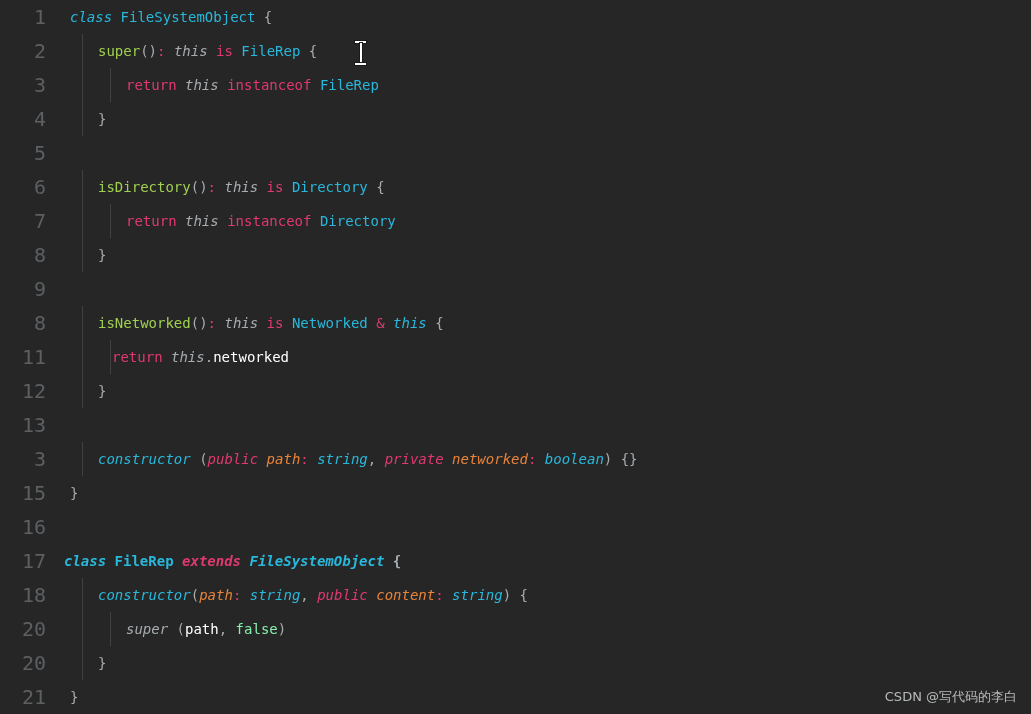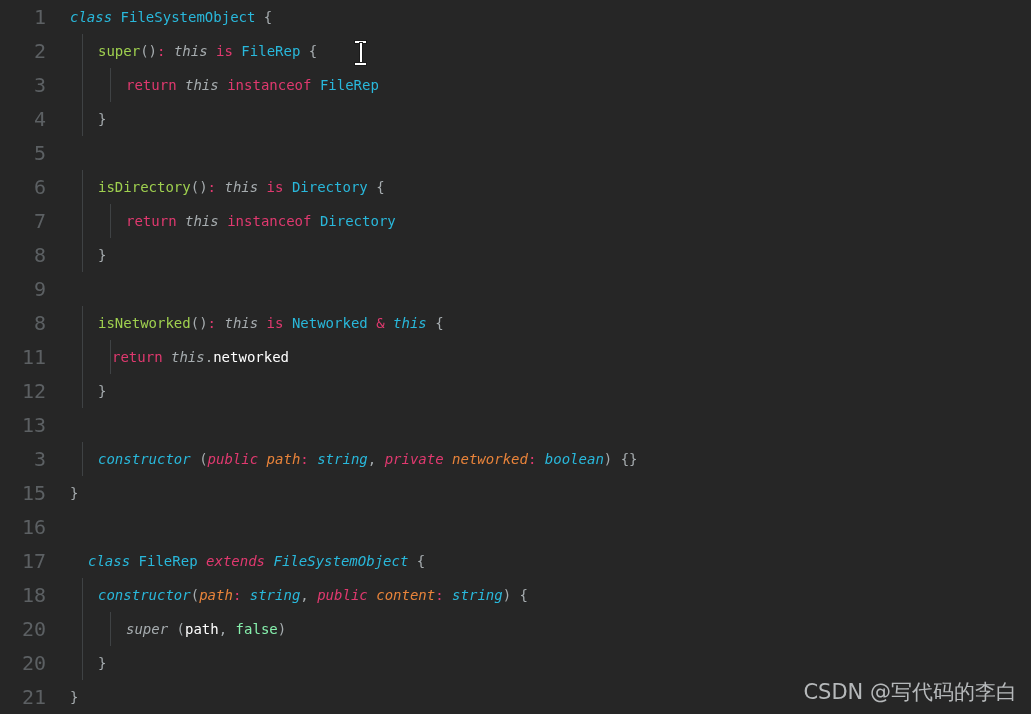--- a/index.html
+++ b/index.html
@@ -102,21 +102,21 @@
     box-shadow: 0 0 0 1px #1a1a1a;
   }
   #mouse-cursor .cap-top { top: 0px; }
   #mouse-cursor .cap-bot { top: 22px; }
 
   #watermark {
     position: absolute;
     right: 14px;
     bottom: 8px;
     color: #cfd2d4;
-    font-size: 21px;
+    font-size: 13px;
     font-family: "DejaVu Sans", "Liberation Sans", sans-serif;
     opacity: 0.85;
   }
 </style>
 </head>
 <body>
 
 <div id="editor">
 
   <div class="line">
@@ -203,21 +203,21 @@
     <span class="gutter-num">15</span>
     <span class="code" style="left:70px;"><span class="t-punc">}</span></span>
   </div>
 
   <div class="line">
     <span class="gutter-num">16</span>
   </div>
 
   <div class="line">
     <span class="gutter-num">17</span>
-    <span class="code" style="left:88px;"><span class="t-type-i">class </span><span class="t-type">FileRep</span><span class="t-punc"> </span><span class="t-key-i">extends</span><span class="t-punc"> </span><span class="t-type-i">FileSystemObject</span><span class="t-punc"> {</span></span>
+    <span class="code" style="left:64px;font-weight:bold;"><span class="t-type-i">class </span><span class="t-type">FileRep</span><span class="t-punc"> </span><span class="t-key-i">extends</span><span class="t-punc"> </span><span class="t-type-i">FileSystemObject</span><span class="t-punc"> {</span></span>
   </div>
 
   <div class="line">
     <span class="gutter-num">18</span>
     <span class="guide g1"></span>
     <span class="code" style="left:98px;"><span class="t-type-i">constructor</span><span class="t-punc">(</span><span class="t-param">path</span><span class="t-colon">:</span><span class="t-punc"> </span><span class="t-type-i">string</span><span class="t-punc">, </span><span class="t-key-i">public</span><span class="t-punc"> </span><span class="t-param">content</span><span class="t-colon">:</span><span class="t-punc"> </span><span class="t-type-i">string</span><span class="t-punc">) {</span></span>
   </div>
 
   <div class="line">
     <span class="gutter-num">20</span>

